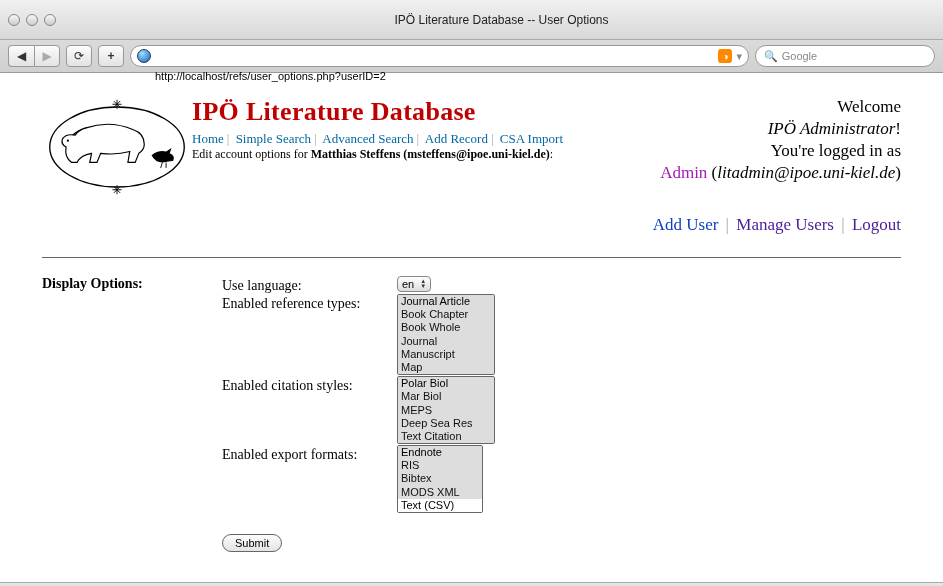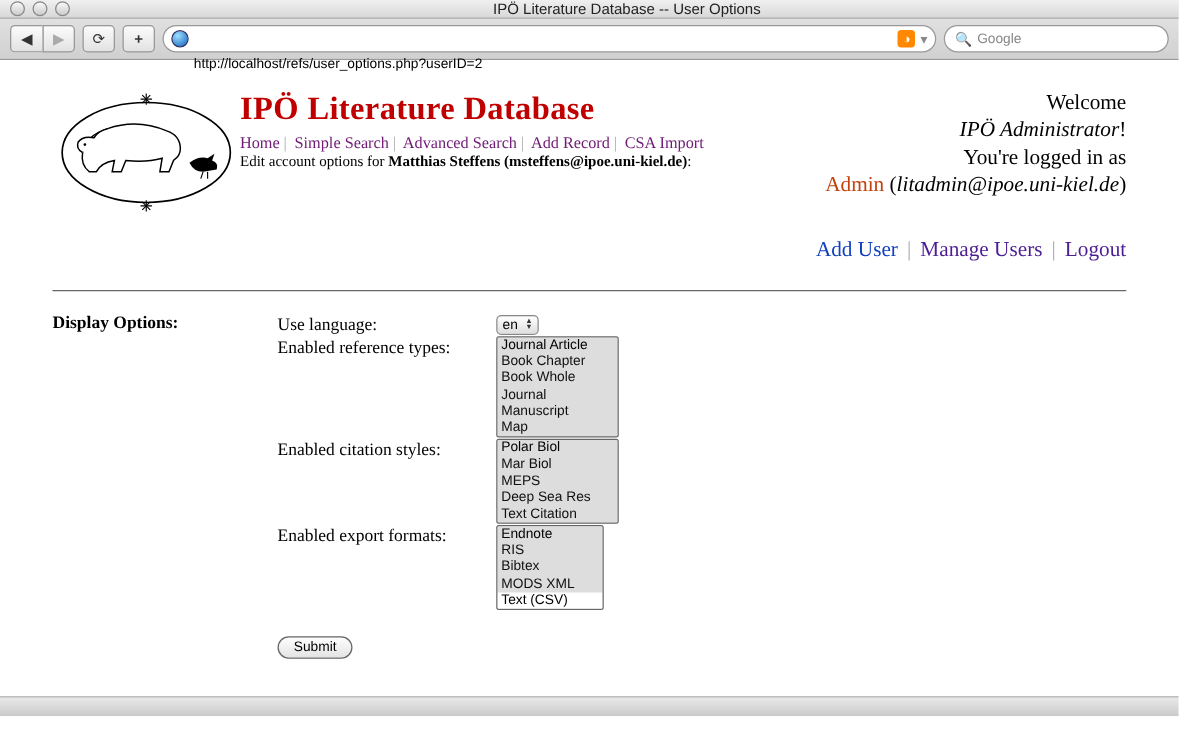--- a/index.html
+++ b/index.html
@@ -1,20 +1,20 @@
 <!DOCTYPE html>
 <html><head>
 <meta charset="utf-8">
 <style>
 * { box-sizing: border-box; margin: 0; padding: 0; }
 body { font-family: Georgia, 'Times New Roman', serif; font-size: 13px; background: #fff; }
 
 
 .browser-chrome { background: linear-gradient(#e8e8e8, #d0d0d0); border-bottom: 1px solid #999; }
-.titlebar { display: flex; align-items: center; height: 15px; padding: 0 8px; background: linear-gradient(#f0f0f0, #d8d8d8); border-bottom: 1px solid #aaa; }
+.titlebar { display: flex; align-items: center; height: 40px; padding: 0 8px; background: linear-gradient(#f0f0f0, #d8d8d8); border-bottom: 1px solid #aaa; }
 .traffic-lights { display: flex; gap: 6px; margin-right: 12px; }
 .light { width: 12px; height: 12px; border-radius: 50%; background: linear-gradient(#f8f8f8, #ccc); border: 1px solid #888; }
 .window-title { flex: 1; text-align: center; font-family: 'Lucida Grande', sans-serif; font-size: 12px; color: #222; }
 .toolbar { display: flex; align-items: center; height: 32px; padding: 4px 8px; gap: 6px; }
 .tb-btn { display: inline-flex; align-items: center; justify-content: center; height: 22px; min-width: 26px; padding: 0 4px; background: linear-gradient(#fcfcfc, #e2e2e2); border: 1px solid #999; border-radius: 4px; font-family: sans-serif; font-size: 12px; color: #333; }
 .tb-btn-group { display: flex; }
 .tb-btn-group .tb-btn:first-child { border-radius: 4px 0 0 4px; border-right: none; }
 .tb-btn-group .tb-btn:last-child { border-radius: 0 4px 4px 0; }
 .url-bar { flex: 1; display: flex; align-items: center; height: 22px; background: #fff; border: 1px solid #999; border-radius: 11px; padding: 0 6px; font-family: 'Lucida Grande', sans-serif; font-size: 11px; gap: 4px; }
 .url-bar .globe { width: 14px; height: 14px; border-radius: 50%; background: radial-gradient(circle at 35% 30%, #9de0ff, #1060c0); border: 1px solid #336; flex-shrink: 0; }
@@ -24,27 +24,27 @@
 .magnifier { font-size: 11px; color: #666; }
 
 
 .page { padding: 24px 42px 30px 42px; }
 .header-row { display: flex; align-items: flex-start; }
 .logo { width: 150px; height: 100px; flex-shrink: 0; position: relative; }
 .logo svg { width: 100%; height: 100%; }
 .header-center { flex: 1; }
 .site-title { color: #c00000; font-size: 26px; font-weight: bold; margin-bottom: 4px; letter-spacing: 0.3px; }
 .nav-row { color: #777; font-size: 13px; }
-.nav-row a { color: #701a75; text-decoration: none; }
+.nav-row a { color: #0369a1; text-decoration: none; }
 .nav-sep { color: #aaa; margin: 0 3px; }
 .edit-line { font-size: 12px; color: #000; max-width: 430px; }
 .header-right { text-align: right; font-size: 17px; color: #000; margin-left: auto; flex-shrink: 0; }
 .header-right div { margin-bottom: 2px; }
 .header-right i { font-style: italic; }
-.admin-link { color: #c2410c; text-decoration: none; }
+.admin-link { color: #a21caf; text-decoration: none; }
 .adduser-link { color: #1040c0; text-decoration: none; }
 .user-actions { margin-top: 32px; color: #777; }
 .user-actions a { text-decoration: none; }
 .user-actions .muted { color: #4c1d95; }
 hr.divider { margin: 20px 0 18px 0; border: none; border-top: 1px solid #666; }
 
 .options-grid { display: grid; grid-template-columns: 180px 175px 1fr; align-items: flex-start; }
 .section-label { font-weight: bold; font-size: 14px; }
 .field-label { font-size: 14px; padding-top: 2px; }
 .field-control { }

